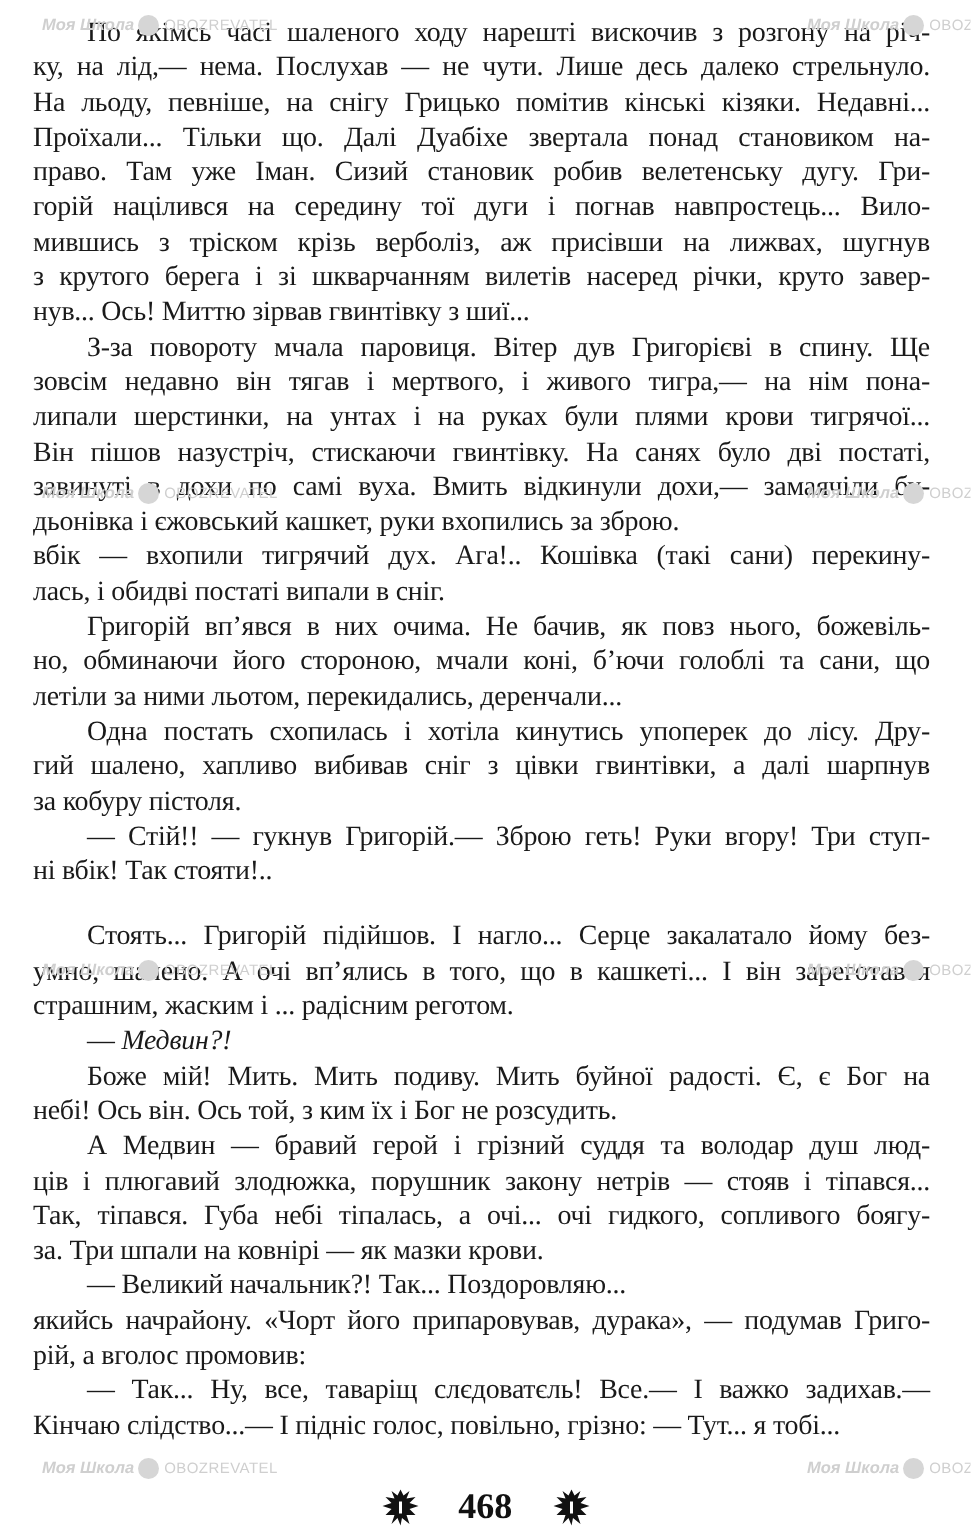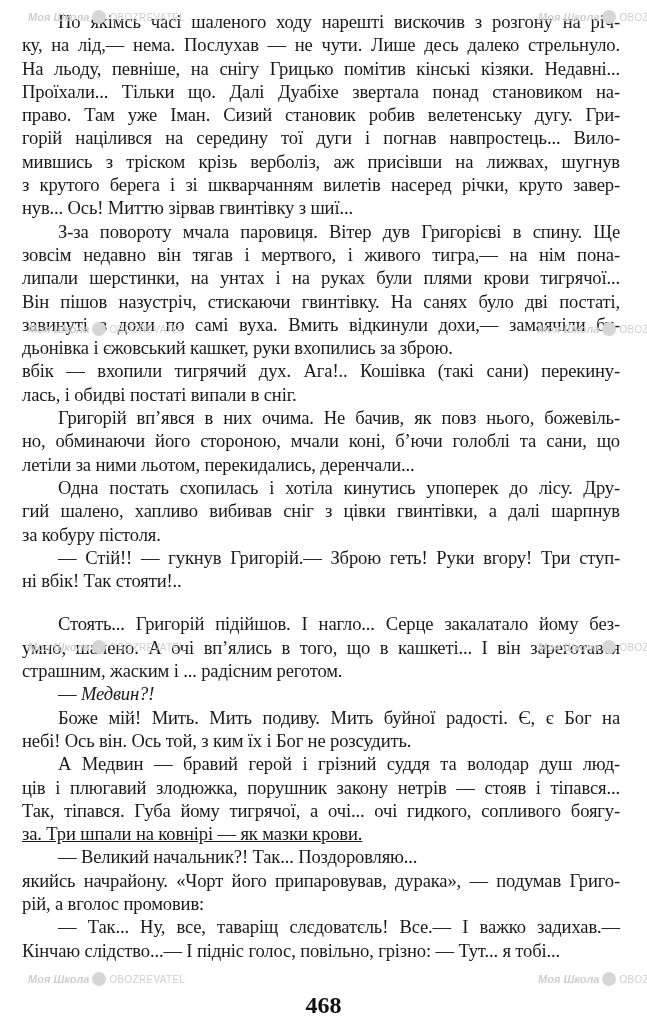--- a/index.html
+++ b/index.html
@@ -16,21 +16,21 @@
     text-align: justify; text-indent: 36px;
     letter-spacing: -0.15px;
     -webkit-hyphens: manual; hyphens: manual;
   }
   .line { display: block; text-align: justify; text-align-last: justify; white-space: nowrap; }
   .line.last { text-align-last: left; }
   .line.first { padding-left: 36px; }
   .italic { font-style: italic; }
   .footer {
     position: absolute; left: 0; right: 0; top: 988px; height: 34px;
-    display: flex; justify-content: center; align-items: center; gap: 24px; flex-direction: column;
+    display: flex; justify-content: center; align-items: center; gap: 24px;
   }
   .page-number { font-size: 24px; font-weight: bold; color: #111; font-family: "Liberation Serif", serif; }
   .ornament { width: 30px; height: 28px; }
   .watermark {
     position: absolute; font-family: "Liberation Sans", sans-serif; font-size: 11px;
     color: #cfcfcf; font-style: italic; font-weight: bold; pointer-events: none;
     display: flex; align-items: center; gap: 3px; white-space: nowrap; padding-left: 28px;
   }
   .wm-circle { width: 14px; height: 14px; border-radius: 50%; background: #d6d6d6; display: inline-block; }
   .wm-brand { font-style: normal; font-weight: normal; font-size: 10px; letter-spacing: 0.3px; }
@@ -65,22 +65,22 @@
     <div class="para line first" style="text-indent: 0px;">—  Стій!! — гукнув Григорій.— Зброю геть! Руки вгору! Три ступ-</div>
     <div class="para line last" style="text-indent: 0px;">ні вбік! Так стояти!..</div>
     <div class="para line first" style="text-indent: 0px; margin-top: 20px;">Стоять... Григорій підійшов. І нагло... Серце закалатало йому без-</div>
     <div class="para line" style="text-indent: 0px;">умно, шалено. А очі вп’ялись в того, що в кашкеті... І він зареготався</div>
     <div class="para line last" style="text-indent: 0px;">страшним, жаским і ... радісним реготом.</div>
     <div class="para line first last italic" style="text-indent: 0px;"><span style="font-style: normal;">— </span><span>Медвин?!</span></div>
     <div class="para line first" style="text-indent: 0px;">Боже мій! Мить. Мить подиву. Мить буйної радості. Є, є Бог на</div>
     <div class="para line last" style="text-indent: 0px;">небі! Ось він. Ось той, з ким їх і Бог не розсудить.</div>
     <div class="para line first" style="text-indent: 0px;">А Медвин — бравий герой і грізний суддя та володар душ люд-</div>
     <div class="para line" style="text-indent: 0px;">ців і плюгавий злодюжка, порушник закону нетрів — стояв і тіпався...</div>
-    <div class="para line" style="text-indent: 0px;">Так, тіпався. Губа йому тигрячої, а очі... очі гидкого, сопливого боягу-</div>
-    <div class="para line last" style="text-indent: 0px; text-decoration: underline;">за. Три шпали на ковнірі — як мазки крови.</div>
+    <div class="para line" style="text-indent: 0px;">Так, тіпався. Губа небі тіпалась, а очі... очі гидкого, сопливого боягу-</div>
+    <div class="para line last" style="text-indent: 0px;">за. Три шпали на ковнірі — як мазки крови.</div>
     <div class="para line first last" style="text-indent: 0px;">—  Великий начальник?! Так... Поздоровляю...</div>
     <div class="para line" style="text-indent: 0px;">якийсь начрайону. «Чорт його припаровував, дурака», — подумав Григо-</div>
     <div class="para line last" style="text-indent: 0px;">рій, а вголос промовив:</div>
     <div class="para line first" style="text-indent: 0px;">— Так... Ну, все, таваріщ слєдоватєль! Все.— І важко задихав.—</div>
     <div class="para line last" style="text-indent: 0px;">Кінчаю слідство...— І підніс голос, повільно, грізно: — Тут... я тобі...</div>
   </div>
 
 <div class="watermark" style="left:0px;top:10px;">
     <span>Моя Школа</span>
     <span class="wm-circle"></span>

